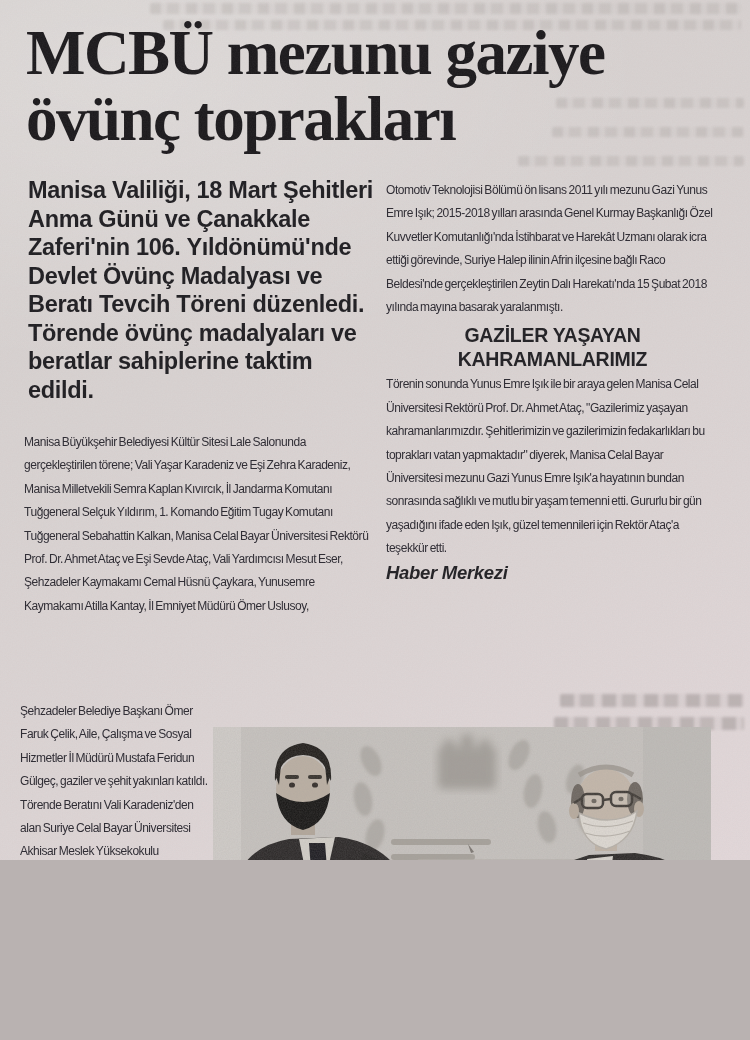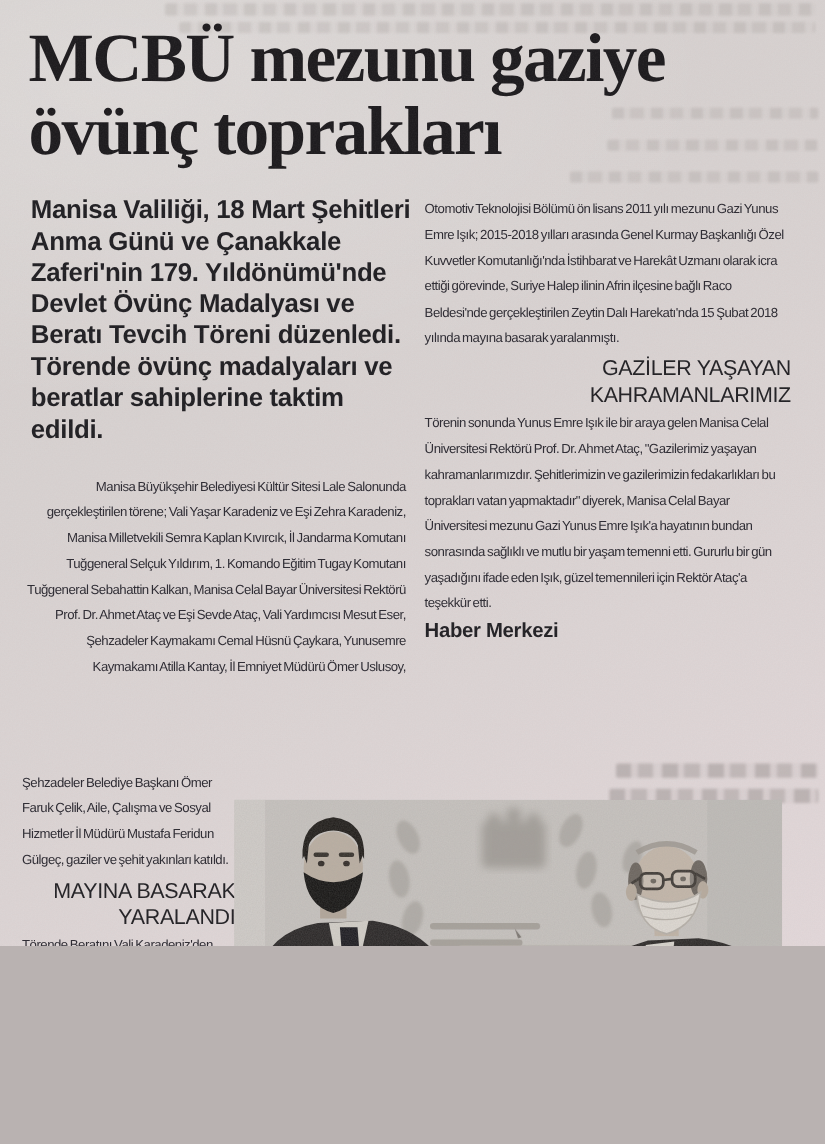--- a/index.html
+++ b/index.html
@@ -32,28 +32,28 @@
   .lead{
     position:absolute;left:28px;top:176px;width:350px;
     font-weight:bold;font-size:23.5px;line-height:28.5px;letter-spacing:-0.3px;
     color:#1d1c20;
   }
   .bodycol p{
     margin:0;font-size:12px;line-height:23.4px;
     letter-spacing:-0.45px;word-spacing:-1px;color:#2a2830;
   }
   .col-right{position:absolute;left:386px;top:179px;width:333px;}
-  .col-left-wide{position:absolute;left:24px;top:431px;width:345px;text-align:right;}
+  .col-left-wide{position:absolute;left:24px;top:431px;width:345px;}
   .col-left-narrow{position:absolute;left:20px;top:700px;width:194px;}
   .subhead{
-    margin:4px 0 2px 0;font-size:19.5px;line-height:24px;font-weight:normal;
-    text-align:right;letter-spacing:-0.3px;color:#1f1e22;
+    margin:4px 0 2px 0;font-size:19.5px;line-height:24px;font-weight:bold;
+    text-align:center;letter-spacing:-0.3px;color:#1f1e22;
   }
   .byline{display:block;margin-top:1px;font-weight:bold;font-size:18.5px;
-    letter-spacing:-0.3px;color:#1f1e22;}
+    letter-spacing:-0.3px;color:#1f1e22;font-style:italic;}
   .photo{position:absolute;left:213px;top:727px;width:498px;height:306px;}
   .crop-mark{
     position:absolute;left:716px;top:1022px;width:21px;height:15px;
     border-left:3px solid #2e2c2c;border-top:3px solid #2e2c2c;
   }
   .noise{position:absolute;left:0;top:0;pointer-events:none;}
 </style>
 </head>
 <body>
 
@@ -65,36 +65,35 @@
   <div class="ghost" style="left:552px;top:127px;width:192px;height:10px;"></div>
   <div class="ghost" style="left:518px;top:156px;width:226px;height:10px;"></div>
   <div class="ghost bold" style="left:560px;top:694px;width:184px;height:13px;"></div>
   <div class="ghost bold" style="left:554px;top:717px;width:190px;height:13px;"></div>
 
   <div class="headline">
     <span>MCBÜ mezunu gaziye</span>
     <span>övünç toprakları</span>
   </div>
 
-  <div class="lead">Manisa Valiliği, 18 Mart Şehitleri Anma Günü ve Çanakkale Zaferi'nin 179. Yıldönümü'nde Devlet Övünç Madalyası ve Beratı Tevcih Töreni düzenledi. Törende övünç madalyaları ve beratlar sahiplerine taktim edildi.</div>
+  <div class="lead">Manisa Valiliği, 18 Mart Şehitleri Anma Günü ve Çanakkale Zaferi'nin 106. Yıldönümü'nde Devlet Övünç Madalyası ve Beratı Tevcih Töreni düzenledi. Törende övünç madalyaları ve beratlar sahiplerine taktim edildi.</div>
 
   <div class="col-right bodycol">
     <p>Otomotiv Teknolojisi Bölümü ön lisans 2011 yılı mezunu Gazi Yunus Emre Işık; 2015-2018 yılları arasında Genel Kurmay Başkanlığı Özel Kuvvetler Komutanlığı'nda İstihbarat ve Harekât Uzmanı olarak icra ettiği görevinde, Suriye Halep ilinin Afrin ilçesine bağlı Raco Beldesi'nde gerçekleştirilen Zeytin Dalı Harekatı'nda 15 Şubat 2018 yılında mayına basarak yaralanmıştı.</p>
     <div class="subhead">GAZİLER YAŞAYAN KAHRAMANLARIMIZ</div>
     <p>Törenin sonunda Yunus Emre Işık ile bir araya gelen Manisa Celal Üniversitesi Rektörü Prof. Dr. Ahmet Ataç, "Gazilerimiz yaşayan kahramanlarımızdır. Şehitlerimizin ve gazilerimizin fedakarlıkları bu toprakları vatan yapmaktadır" diyerek, Manisa Celal Bayar Üniversitesi mezunu Gazi Yunus Emre Işık'a hayatının bundan sonrasında sağlıklı ve mutlu bir yaşam temenni etti. Gururlu bir gün yaşadığını ifade eden Işık, güzel temennileri için Rektör Ataç'a teşekkür etti.</p>
     <span class="byline">Haber Merkezi</span>
   </div>
 
   <div class="col-left-wide bodycol">
     <p>Manisa Büyükşehir Belediyesi Kültür Sitesi Lale Salonunda gerçekleştirilen törene; Vali Yaşar Karadeniz ve Eşi Zehra Karadeniz, Manisa Milletvekili Semra Kaplan Kıvırcık, İl Jandarma Komutanı Tuğgeneral Selçuk Yıldırım, 1. Komando Eğitim Tugay Komutanı Tuğgeneral Sebahattin Kalkan, Manisa Celal Bayar Üniversitesi Rektörü Prof. Dr. Ahmet Ataç ve Eşi Sevde Ataç, Vali Yardımcısı Mesut Eser, Şehzadeler Kaymakamı Cemal Hüsnü Çaykara, Yunusemre Kaymakamı Atilla Kantay, İl Emniyet Müdürü Ömer Uslusoy,</p>
   </div>
 
   <div class="col-left-narrow bodycol">
     <p>Şehzadeler Belediye Başkanı Ömer Faruk Çelik, Aile, Çalışma ve Sosyal Hizmetler İl Müdürü Mustafa Feridun Gülgeç, gaziler ve şehit yakınları katıldı.</p>
-    <div class="subhead">MAYINA BASARAK YARALANDI</div>
     <p>Törende Beratını Vali Karadeniz'den alan Suriye Celal Bayar Üniversitesi Akhisar Meslek Yüksekokulu</p>
   </div>
 
   <div class="photo">
     <svg width="498" height="306" viewBox="0 0 498 306">
       <defs>
         <filter id="soft">
             <feGaussianBlur stdDeviation="4"></feGaussianBlur>
           </filter>
         <filter id="soft2">

